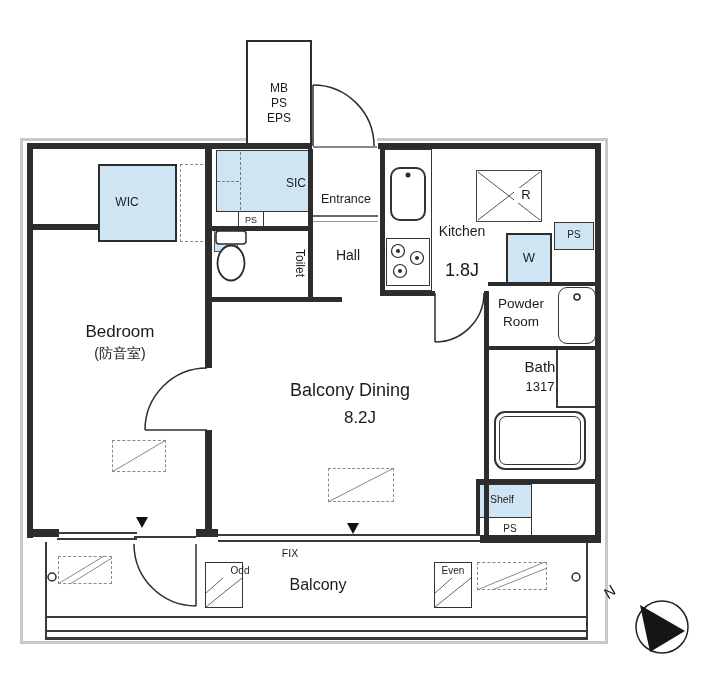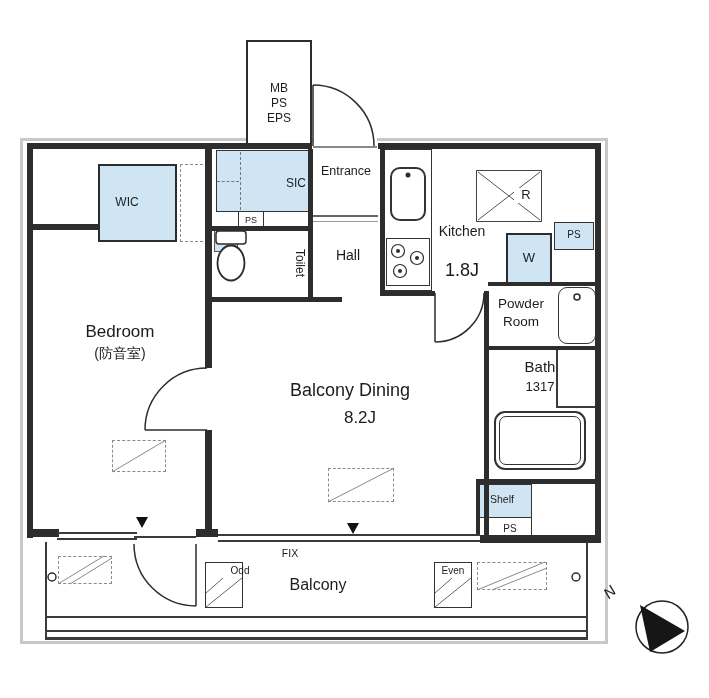--- a/index.html
+++ b/index.html
@@ -147,21 +147,21 @@
 
     <g>
       <circle cx="662" cy="627" r="26" fill="#fff" stroke="#222"></circle>
       <polygon points="640,605 685,631 650,652" fill="#161616" stroke="none"></polygon>
     </g>
   </svg>
 
   <div class="lbl" style="left:98px;top:196px;width:58px;font-size:12px">WIC</div>
   <div class="lbl" style="left:274px;top:177px;width:44px;font-size:12px">SIC</div>
   <div class="lbl" style="left:238px;top:215px;width:26px;font-size:9px">PS</div>
-  <div class="lbl" style="left:312px;top:164px;width:68px;font-size:12.5px">Entrance</div>
+  <div class="lbl" style="left:312px;top:192px;width:68px;font-size:12.5px">Entrance</div>
   <div class="lbl" style="left:269px;top:256px;width:60px;height:14px;font-size:12px;transform:rotate(90deg)">Toilet</div>
   <div class="lbl" style="left:320px;top:248px;width:56px;font-size:14px">Hall</div>
   <div class="lbl" style="left:432px;top:224px;width:60px;font-size:14px">Kitchen</div>
   <div class="lbl" style="left:432px;top:260px;width:60px;font-size:18px">1.8J</div>
   <div class="lbl" style="left:514px;top:188px;width:24px;font-size:13px;background:#fff">R</div>
   <div class="lbl" style="left:506px;top:251px;width:46px;font-size:13px">W</div>
   <div class="lbl" style="left:554px;top:229px;width:40px;font-size:10px">PS</div>
   <div class="lbl" style="left:486px;top:296px;width:70px;font-size:13.5px">Powder</div>
   <div class="lbl" style="left:486px;top:314px;width:70px;font-size:13.5px">Room</div>
   <div class="lbl" style="left:505px;top:359px;width:70px;font-size:15px">Bath</div>

